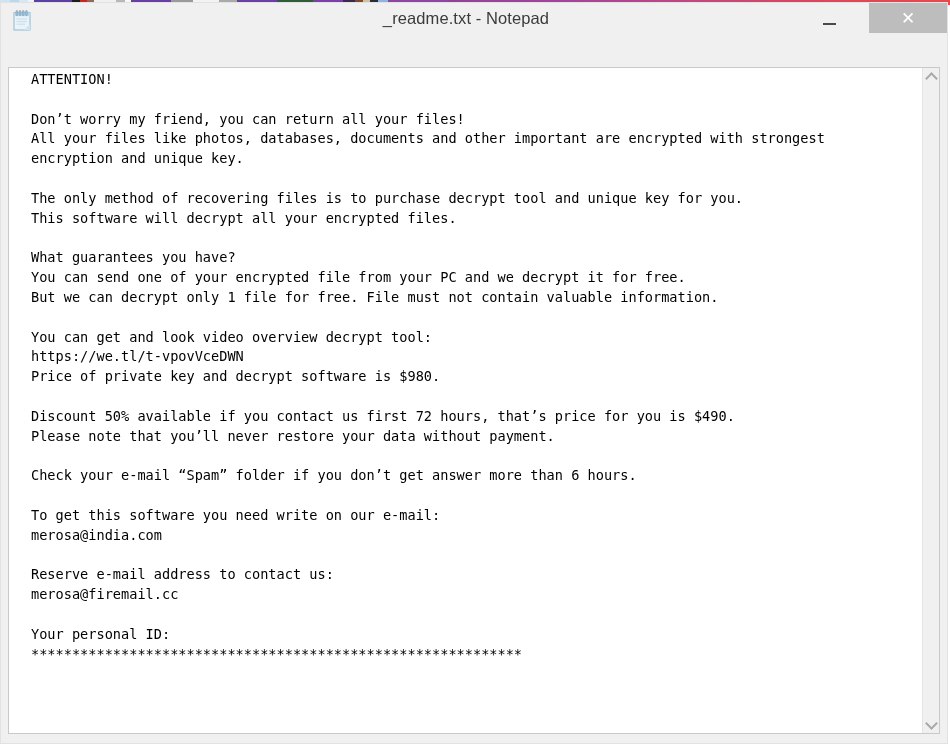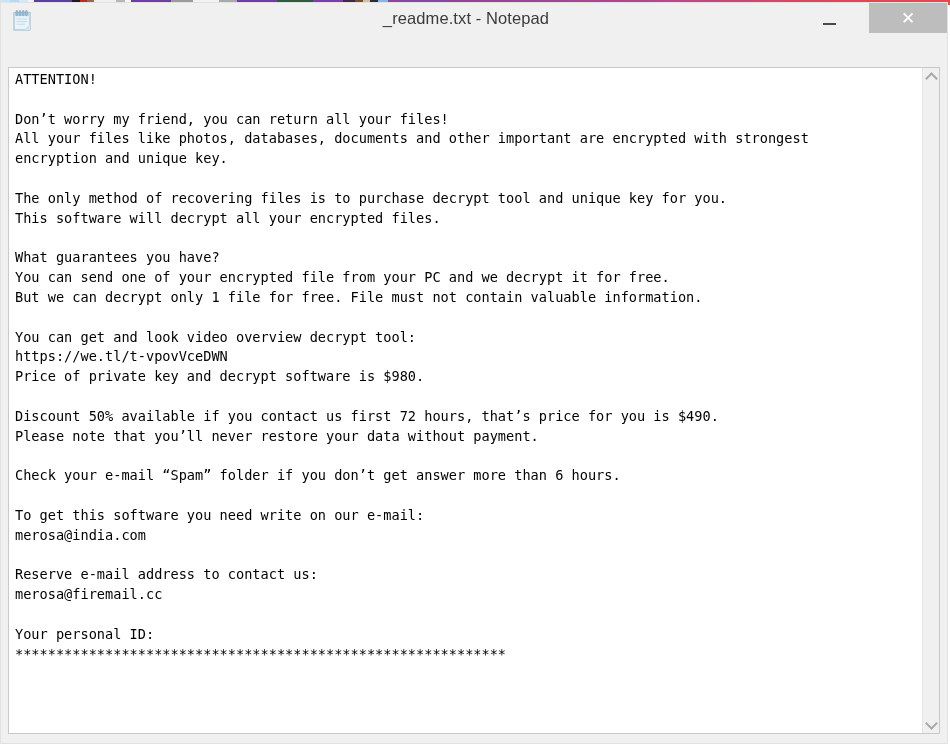--- a/index.html
+++ b/index.html
@@ -155,21 +155,21 @@
     bottom: 9px;
     background: #ffffff;
     border: 1px solid #c9c9c9;
     box-sizing: border-box;
     display: flex;
   }
 
   #text-content {
     flex: 1 1 auto;
     overflow: hidden;
-    padding: 2px 0 0 6px;
+    padding: 2px 0 0 22px;
     white-space: pre;
     font-family: "DejaVu Sans Mono", "Liberation Mono", monospace;
     font-size: 13.6px;
     line-height: 19.82px;
     color: #000000;
     box-sizing: border-box;
   }
 
   
   #scrollbar {

